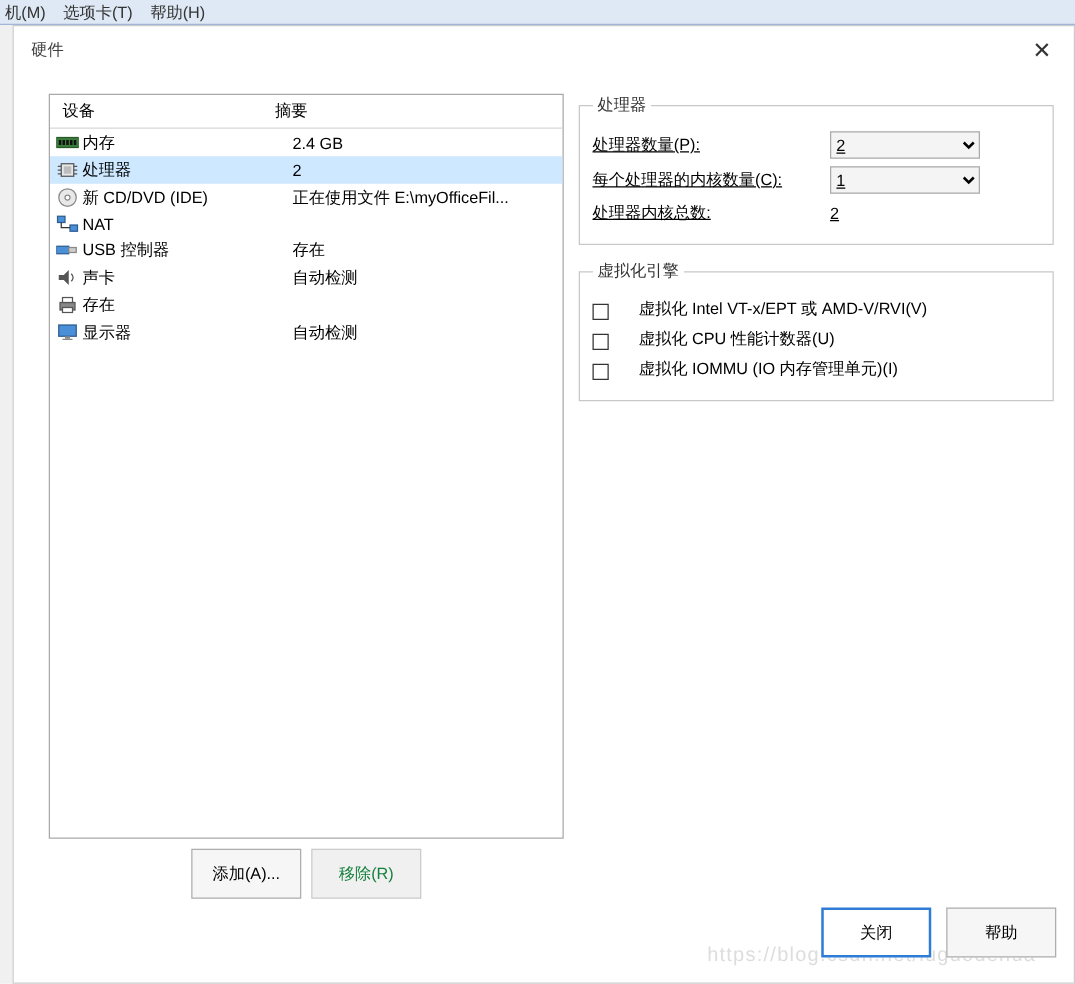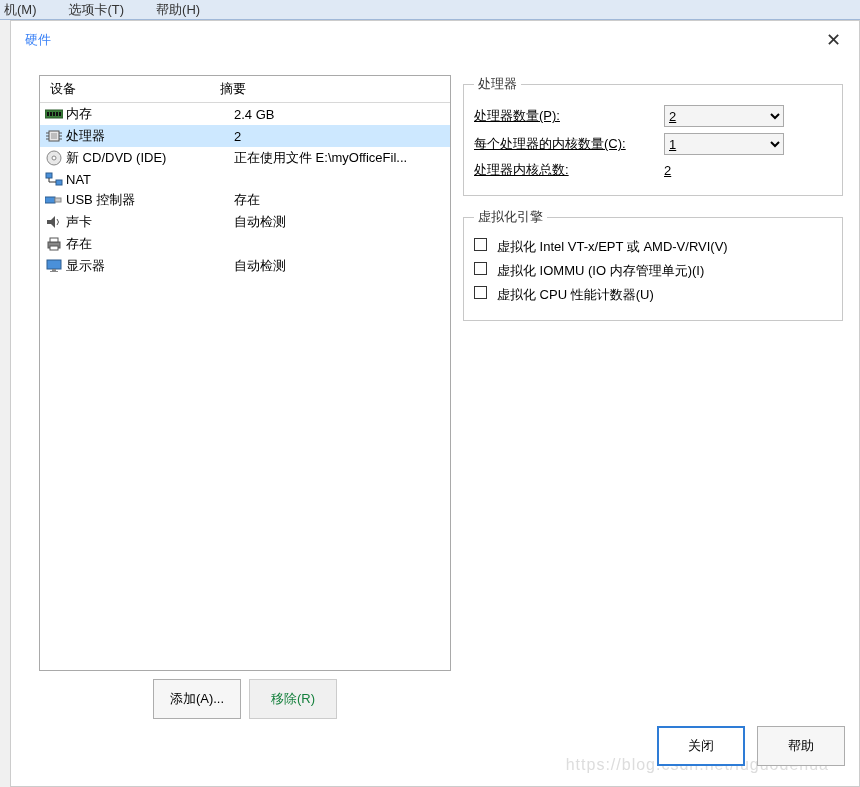--- a/index.html
+++ b/index.html
@@ -1,21 +1,21 @@
 <!DOCTYPE html>
 <html><head>
 <meta charset="utf-8">
 <style>
   * { box-sizing: border-box; font-family: "Microsoft YaHei", "Segoe UI", sans-serif; font-size: 13px; }
   body { margin: 0; background: #f0f0f0; width: 860px; height: 787px; overflow: hidden; }
-  .toolbar-strip { height: 20px; background: #dfe9f5; border-bottom: 1px solid #a0b8d8; display: flex; align-items: center; gap: 32px; padding: 0 4px; color: #333; }
+  .toolbar-strip { height: 20px; background: #dfe9f5; border-bottom: 1px solid #a0b8d8; display: flex; align-items: center; gap: 14px; padding: 0 4px; color: #333; }
   .toolbar-strip span { cursor: default; }
   .dialog { position: absolute; left: 10px; top: 20px; right: 0; bottom: 0; background: #fff; border: 1px solid #ccc; }
   .dialog-header { display: flex; align-items: center; justify-content: space-between; padding: 8px 12px 4px 14px; }
-  .dialog-title { color: #3b82f6; text-align: center; }
+  .dialog-title { color: #404040; text-align: center; }
   .close-x { font-size: 18px; color: #333; padding: 0 6px; cursor: pointer; }
   .dialog-body { display: flex; gap: 12px; padding: 20px 12px 8px 28px; height: 680px; }
   .hw-panel { width: 412px; display: flex; flex-direction: column; }
   .hw-list-wrap { flex: 1; border: 1px solid #a9a9a9; background: #fff; overflow: hidden; }
   .hw-headers { display: flex; border-bottom: 1px solid #d8d8d8; padding: 4px 0 4px 10px; }
   .hw-h-dev { width: 170px; }
   .hw-h-sum { flex: 1; }
   .hw-rows { }
   .hw-row { display: flex; align-items: center; padding: 2px 0 2px 4px; cursor: pointer; }
   .hw-row.selected { background: #cde8ff; }
@@ -25,21 +25,21 @@
   .hw-btns { display: flex; justify-content: center; gap: 8px; padding: 8px 0; }
   .btn { min-width: 88px; height: 40px; background: #f6f6f6; border: 1px solid #adadad; padding: 0 12px; cursor: pointer; }
   .btn:disabled { color: #15803d; background: #f0f0f0; border-color: #ccc; cursor: default; }
   .right-panel { flex: 1; padding-right: 4px; }
   fieldset { border: 1px solid #c8c8c8; margin: 0 0 12px 0; padding: 6px 10px 10px 10px; }
   legend { color: #333; padding: 0 4px; }
   .frow { display: flex; align-items: center; margin: 6px 0; text-decoration: underline; }
   .frow label { width: 190px; }
   .frow .val { width: 120px; }
   select { width: 120px; height: 22px; background: #f4f4f4; border: 1px solid #aaa; }
-  .chk-row { display: flex; align-items: flex-start; gap: 10px; margin: 6px 0; }
+  .chk-row { display: flex; align-items: flex-end; gap: 24px; margin: 6px 0; }
   .chk { width: 13px; height: 13px; border: 1px solid #333; background: #fff; }
   .dialog-footer { position: absolute; right: 14px; bottom: 20px; display: flex; gap: 12px; }
   .btn.primary { border: 2px solid #2e7cd6; background: #fff; }
   .watermark { position: absolute; right: 30px; bottom: 12px; color: #ddd; font-size: 16px; pointer-events: none; letter-spacing: 1px; }
   svg { display: block; }
 </style>
 </head>
 <body>
 
 <div class="toolbar-strip">
@@ -180,25 +180,25 @@
       </fieldset>
 
       <fieldset>
         <legend>虚拟化引擎</legend>
         <div class="chk-row">
           <span class="chk"></span>
           <span>虚拟化 Intel VT-x/EPT 或 AMD-V/RVI(V)</span>
         </div>
         <div class="chk-row">
           <span class="chk"></span>
-          <span>虚拟化 IOMMU (IO 内存管理单元)(I)</span>
+          <span>虚拟化 CPU 性能计数器(U)</span>
         </div>
         <div class="chk-row">
           <span class="chk"></span>
-          <span>虚拟化 CPU 性能计数器(U)</span>
+          <span>虚拟化 IOMMU (IO 内存管理单元)(I)</span>
         </div>
       </fieldset>
     </div>
   </div>
 
   <div class="watermark">https://blog.csdn.net/luguodehua</div>
 
   <div class="dialog-footer">
     <button class="btn primary">关闭</button>
     <button class="btn">帮助</button>

